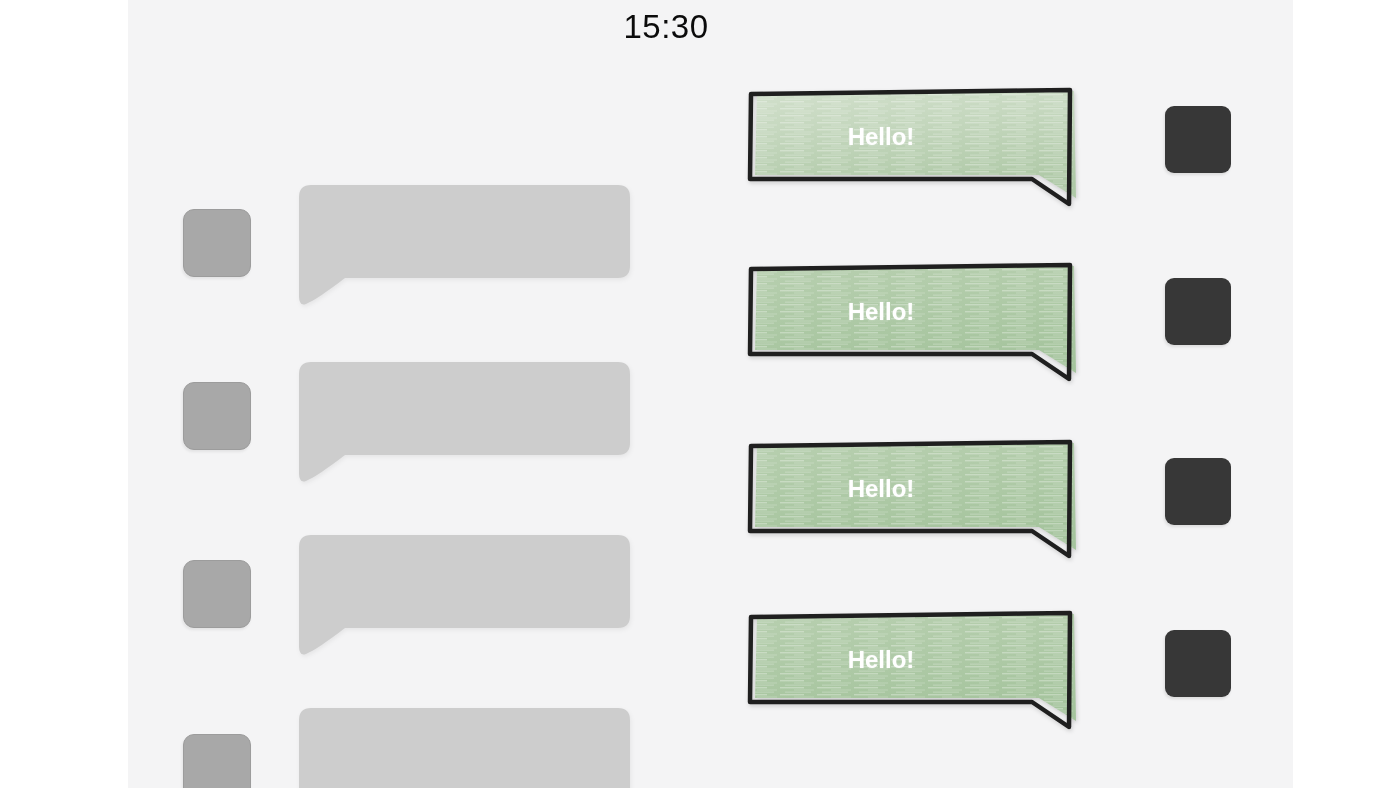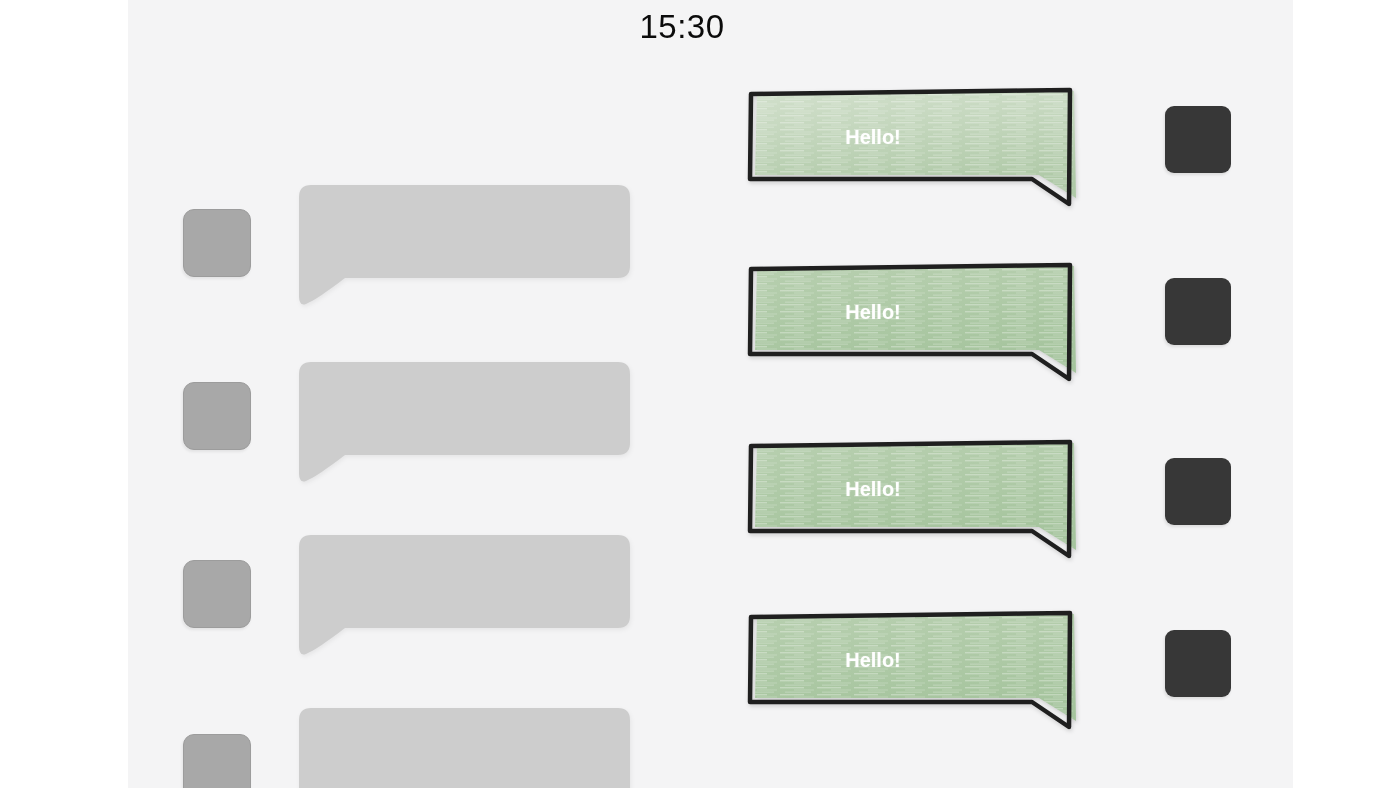--- a/index.html
+++ b/index.html
@@ -6,21 +6,21 @@
   body{
     width:1400px;height:788px;position:relative;overflow:hidden;
     background:var(--page-bg,#ffffff);
     font-family:"Liberation Sans", sans-serif;
   }
   .canvas{
     position:absolute;left:128px;top:0;width:1165px;height:788px;
     background:var(--canvas-bg,#f4f4f5);overflow:hidden;
   }
   .status-time{
-    position:absolute;left:424px;top:8px;width:260px;
+    position:absolute;left:408px;top:8px;width:260px;
     text-align:center;font-size:33px;font-weight:400;
     color:var(--time-text,#0b0b0b);letter-spacing:.5px;
   }
   .avatar-gray{
     position:absolute;left:55px;width:68px;height:68px;
     background:var(--incoming-avatar,#a8a8a8);
     border:1px solid var(--incoming-avatar-border,#9c9c9c);
     border-radius:11px;box-sizing:border-box;
     box-shadow:-1px 2px 3px rgba(0,0,0,.07);
   }
@@ -33,23 +33,23 @@
   .bubble-gray{
     position:absolute;left:171px;width:331px;height:122px;
     filter:drop-shadow(1px 2px 2px rgba(0,0,0,.06));
   }
   .bubble-green{
     position:absolute;left:615px;width:340px;height:126px;
   }
   .bubble-green svg{position:absolute;left:0;top:0;
     filter:drop-shadow(1px 2px 2px rgba(0,0,0,.16));}
   .hello{
-    position:absolute;left:0;top:36px;width:260px;height:30px;
+    position:absolute;left:8px;top:36px;width:260px;height:30px;
     text-align:center;line-height:30px;
-    font-size:20px;font-weight:bold;color:var(--message-text,#ffffff);
+    font-size:24px;font-weight:bold;color:var(--message-text,#ffffff);
     text-shadow:0 0 2px rgba(255,255,255,.35);
   }
   .defs-holder{position:absolute;width:0;height:0;overflow:hidden;}
 </style>
 </head>
 <body>
 
 <svg class="defs-holder" aria-hidden="true">
   <defs>
     <linearGradient id="gLight" x1="0" y1="0" x2="0.25" y2="1">

